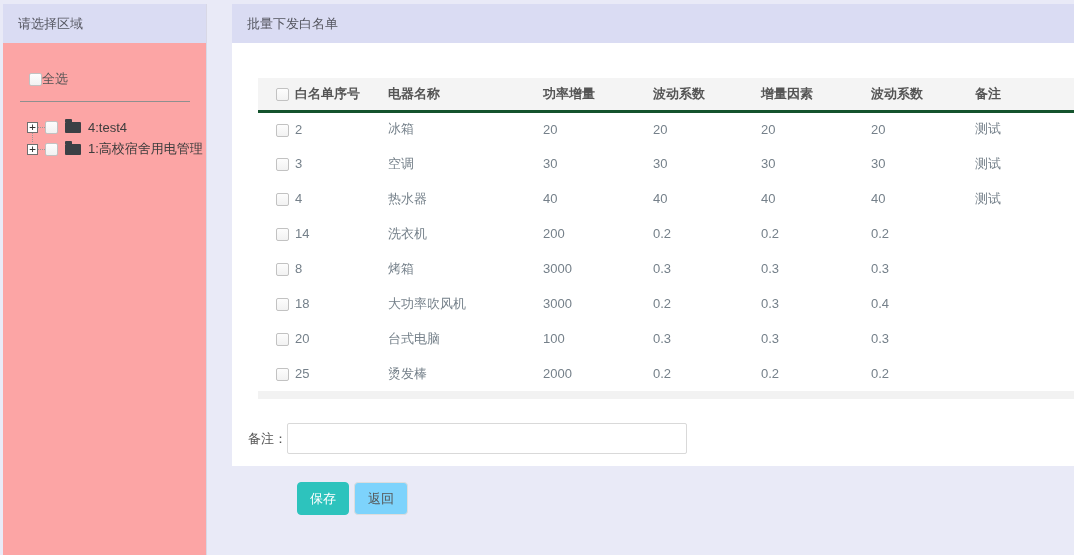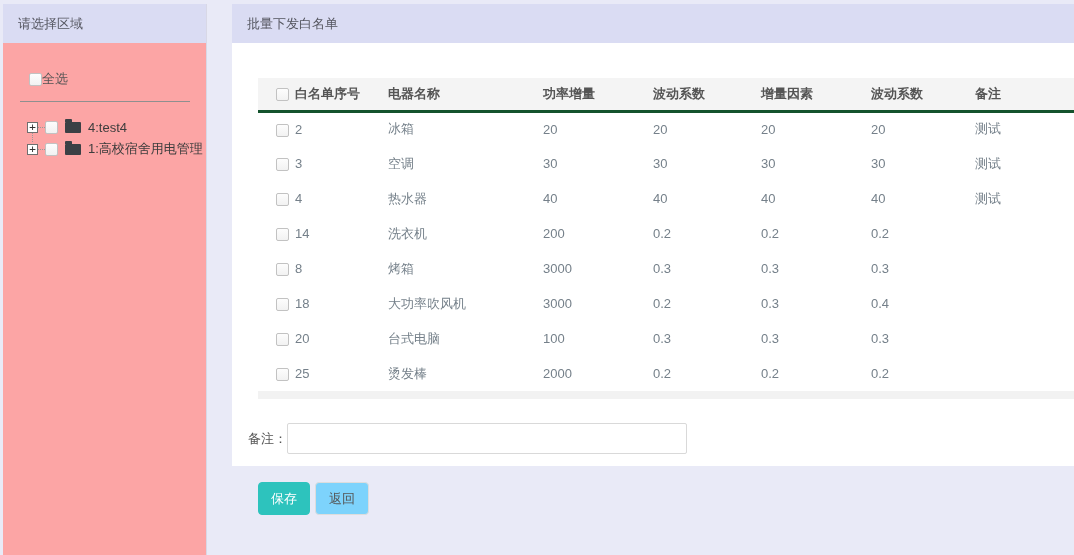--- a/index.html
+++ b/index.html
@@ -86,21 +86,21 @@
     width:400px; height:31px; border:1px solid #d9d9d9; border-radius:2px;
     padding:0 8px; font-size:13px; color:#555; outline:none; background:#fff;
     font-family:"Liberation Sans","DejaVu Sans",sans-serif;
   }
   .btn-row { position:absolute; left:26px; top:478px; display:flex; gap:5px; }
   .btn {
     height:33px; border-radius:4px; font-size:13px; cursor:pointer;
     font-family:"Liberation Sans","DejaVu Sans",sans-serif;
   }
   .btn-save {
-    width:52px; background:#2dc3bd; border:1px solid #2dc3bd; color:#fff;
+    width:52px; background:#2dc3bd; border:1px solid #2dc3bd; color:#fff;margin-left:39px;
   }
   .btn-back {
     width:54px; background:#7dd3fc; border:1px solid #ddd; color:#555;
   }
 </style>
 </head>
 <body>
 
 <div class="sidebar">
   <div class="panel-header">请选择区域</div>

